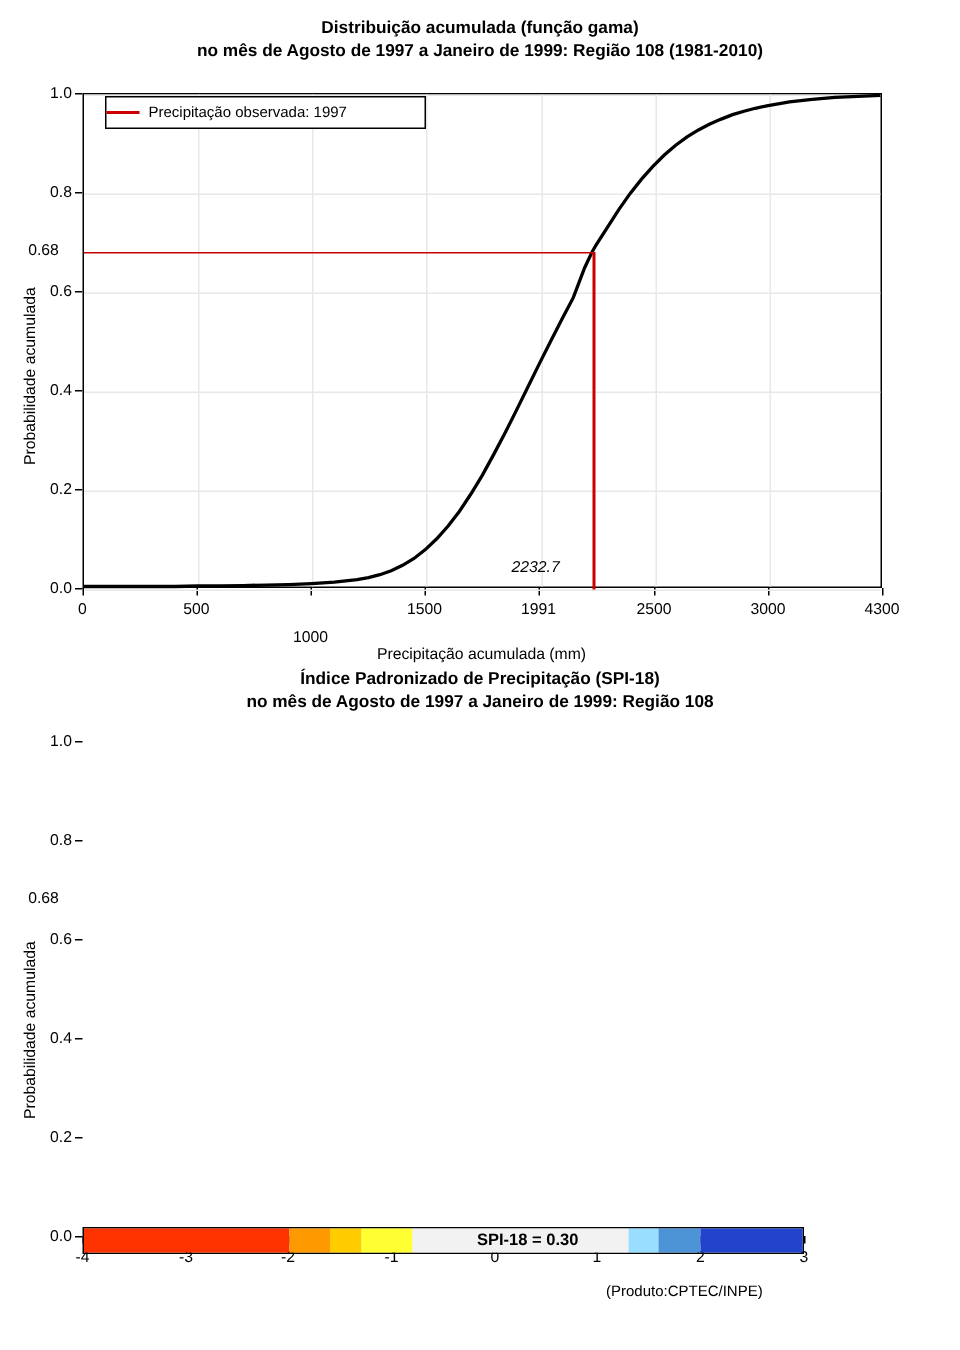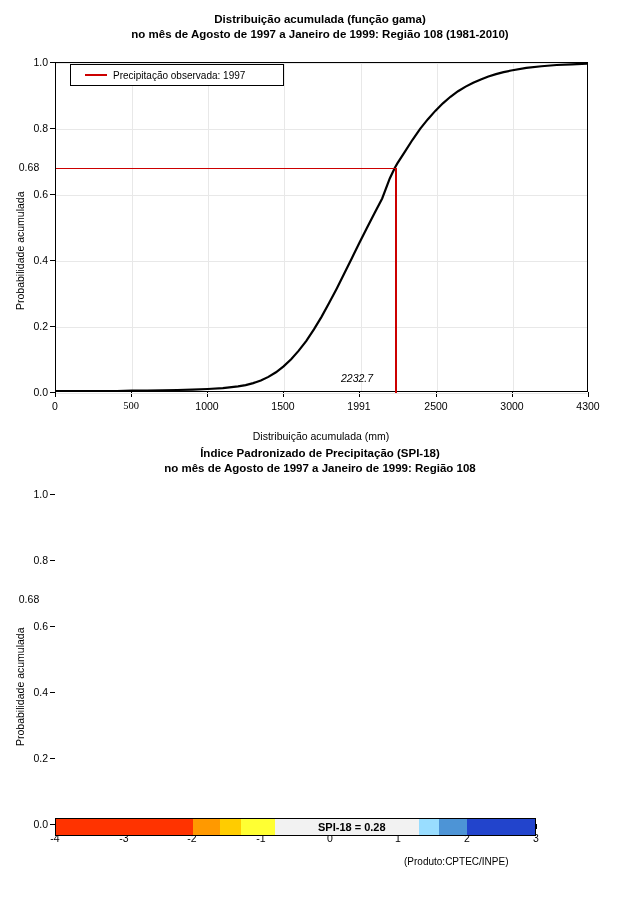--- a/index.html
+++ b/index.html
@@ -135,21 +135,21 @@
     height: 2px;
     margin-right: 6px;
     flex: 0 0 auto;
   }
 
   #legend-top {
     left: 70px;
     top: 64px;
     width: 214px;
     height: 22px;
-    padding: 0 14px;
+    padding: 0 0;
     display: flex;
     align-items: center;
   }
 
   
   #spi-bar {
     position: absolute;
     left: 55px;
     top: 818px;
     width: 481px;
@@ -203,29 +203,29 @@
   <div class="tick tick-x" style="left:55px; top:392px;"></div>
   <div class="tick tick-x" style="left:131px; top:392px;"></div>
   <div class="tick tick-x" style="left:207px; top:392px;"></div>
   <div class="tick tick-x" style="left:283px; top:392px;"></div>
   <div class="tick tick-x" style="left:359px; top:392px;"></div>
   <div class="tick tick-x" style="left:436px; top:392px;"></div>
   <div class="tick tick-x" style="left:512px; top:392px;"></div>
   <div class="tick tick-x" style="left:588px; top:392px;"></div>
 
   <div class="xtick-label" style="left:55px; top:400px;">0</div>
-  <div class="xtick-label" style="left:131px; top:400px;font-family:Liberation Serif, serif;">500</div>
-  <div class="xtick-label" style="left:207px; top:400px;">1000</div>
+  <div class="xtick-label" style="left:131px; top:400px;">500</div>
+  <div class="xtick-label" style="left:207px; top:419px;">1000</div>
   <div class="xtick-label" style="left:283px; top:400px;">1500</div>
   <div class="xtick-label" style="left:359px; top:400px;">1991</div>
   <div class="xtick-label" style="left:436px; top:400px;">2500</div>
   <div class="xtick-label" style="left:512px; top:400px;">3000</div>
   <div class="xtick-label" style="left:588px; top:400px;">4300</div>
 
-  <div class="axis-label-x" style="left:171px; top:430px;">Distribuição acumulada (mm)</div>
+  <div class="axis-label-x" style="left:171px; top:430px;">Precipitação acumulada (mm)</div>
 
   <div class="plot" id="plot-top">
 
     <div class="grid-line grid-h" style="top:330px;"></div>
     <div class="grid-line grid-h" style="top:264px;"></div>
     <div class="grid-line grid-h" style="top:198px;"></div>
     <div class="grid-line grid-h" style="top:132px;"></div>
     <div class="grid-line grid-h" style="top:66px;"></div>
     <div class="grid-line grid-h" style="top:0px;"></div>
 
@@ -302,13 +302,13 @@
 <div id="spi-bar">
   <div class="seg" style="flex:2.0 0 auto; background:#ff3300;"></div>
   <div class="seg" style="flex:0.4 0 auto; background:#ff9900;"></div>
   <div class="seg" style="flex:0.3 0 auto; background:#ffcc00;"></div>
   <div class="seg" style="flex:0.5 0 auto; background:#ffff33;"></div>
   <div class="seg" style="flex:2.1 0 auto; background:#f2f2f2;"></div>
   <div class="seg" style="flex:0.3 0 auto; background:#99ddff;"></div>
   <div class="seg" style="flex:0.4 0 auto; background:#4d94d6;"></div>
   <div class="seg" style="flex:1.0 0 auto; background:#2244cc;"></div>
 </div>
-<div id="spi-value" style="left:318px; top:821px;">SPI-18 = 0.28</div>
+<div id="spi-value" style="left:318px; top:821px;">SPI-18 = 0.30</div>
 
 </body></html>

